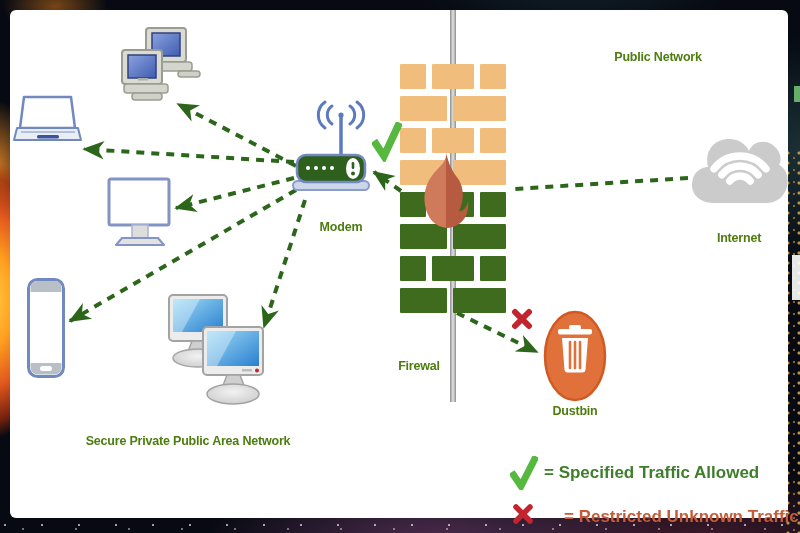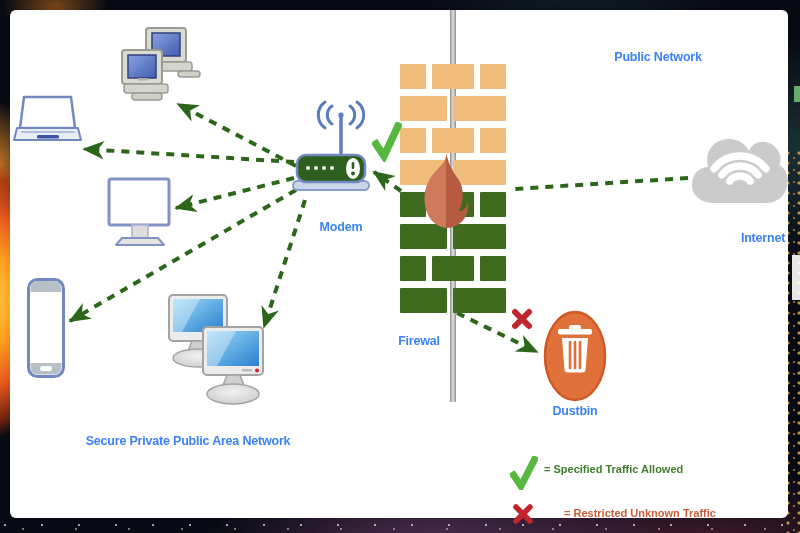--- a/index.html
+++ b/index.html
@@ -37,29 +37,29 @@
 
   .abs{position:absolute;}
   .conn-layer{position:absolute;left:0;top:0;z-index:1;}
   .pole{position:absolute;left:440px;top:0;width:6px;height:392px;z-index:2;
         background:linear-gradient(90deg,#8d8d8d,#e3e3e3 50%,#8d8d8d);}
   .wall{position:absolute;left:390px;top:54px;width:106px;z-index:3;}
   .brick-row{display:flex;gap:6px;margin-bottom:7px;height:25px;}
   .brick{height:25px;border-radius:1px;}
   .z3{z-index:3;} .z4{z-index:4;}
 
-  .lbl{position:absolute;transform:translateX(-50%);font-weight:bold;color:#3b82f6;
+  .lbl{position:absolute;transform:translateX(-50%);font-weight:bold;color:#4d7c0f;
        font-size:12.5px;letter-spacing:-0.2px;white-space:nowrap;z-index:5;}
   .lbl-public{left:648px;top:40px;}
-  .lbl-internet{left:729px;top:221px;margin-left:24px;}
+  .lbl-internet{left:729px;top:221px;}
   .lbl-modem{left:331px;top:210px;}
-  .lbl-firewal{left:409px;top:324px;}
+  .lbl-firewal{left:409px;top:349px;}
   .lbl-dustbin{left:565px;top:394px;}
   .lbl-lan{left:178px;top:424px;}
-  .legend-text{position:absolute;font-weight:bold;font-size:11px;white-space:nowrap;z-index:5;}
+  .legend-text{position:absolute;font-weight:bold;font-size:17px;white-space:nowrap;z-index:5;}
   .legend-text.allowed{left:534px;top:453px;color:#3e7e2b;}
   .legend-text.restricted{left:534px;top:497px;color:#c75b38;margin-left:20px;}
 </style>
 </head>
 <body>
 
 <div class="frame">
   <div class="speckle-right"></div>
   <div class="sparkle-bottom"></div>
   <div class="sliver-white"></div>

